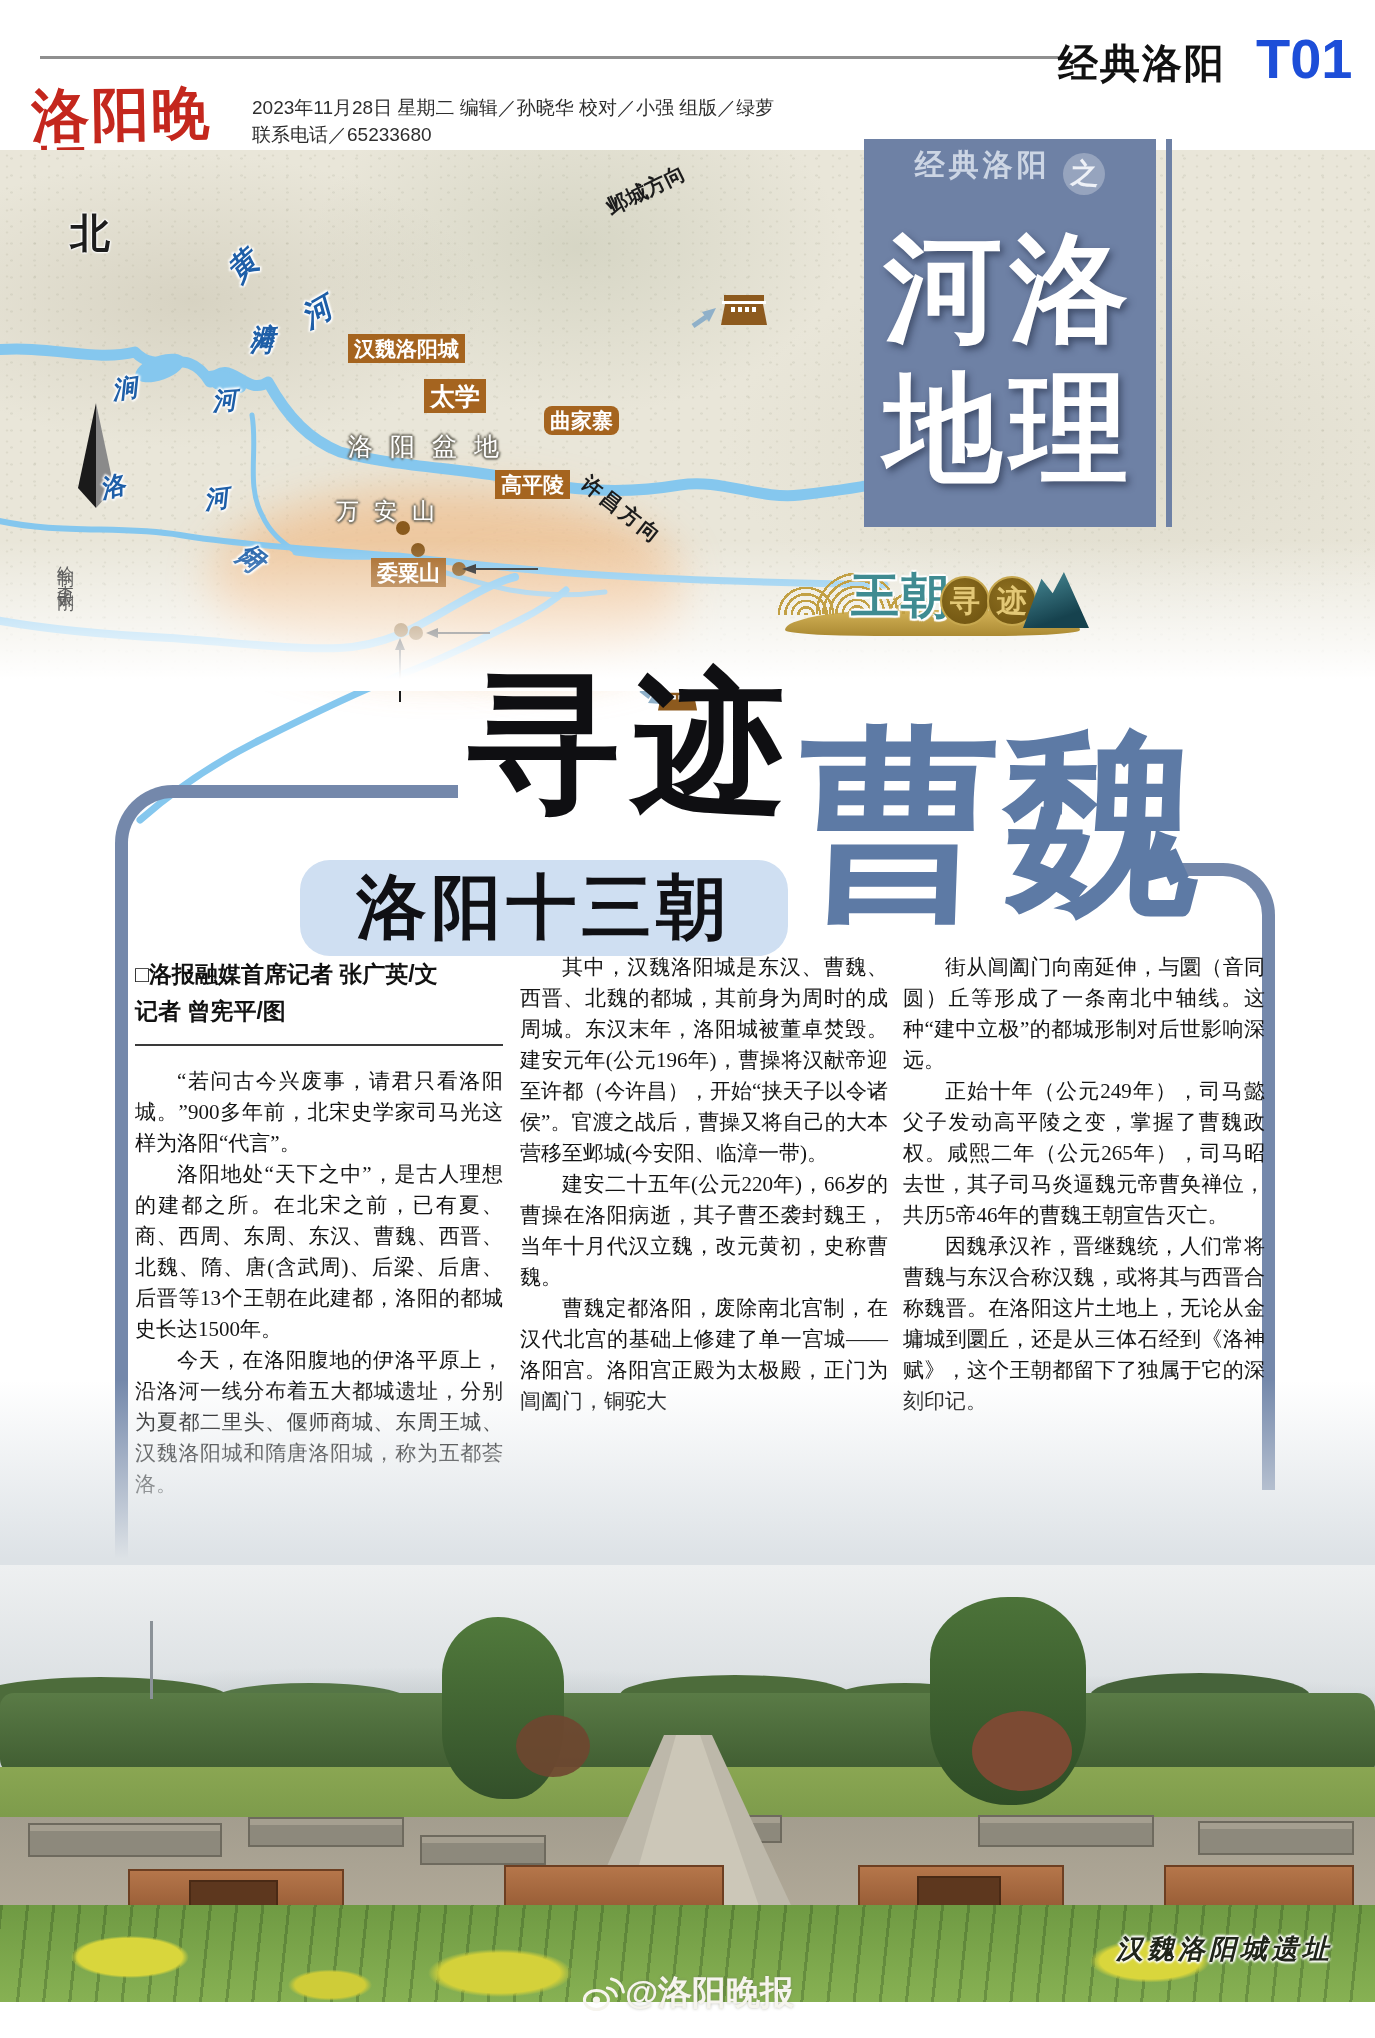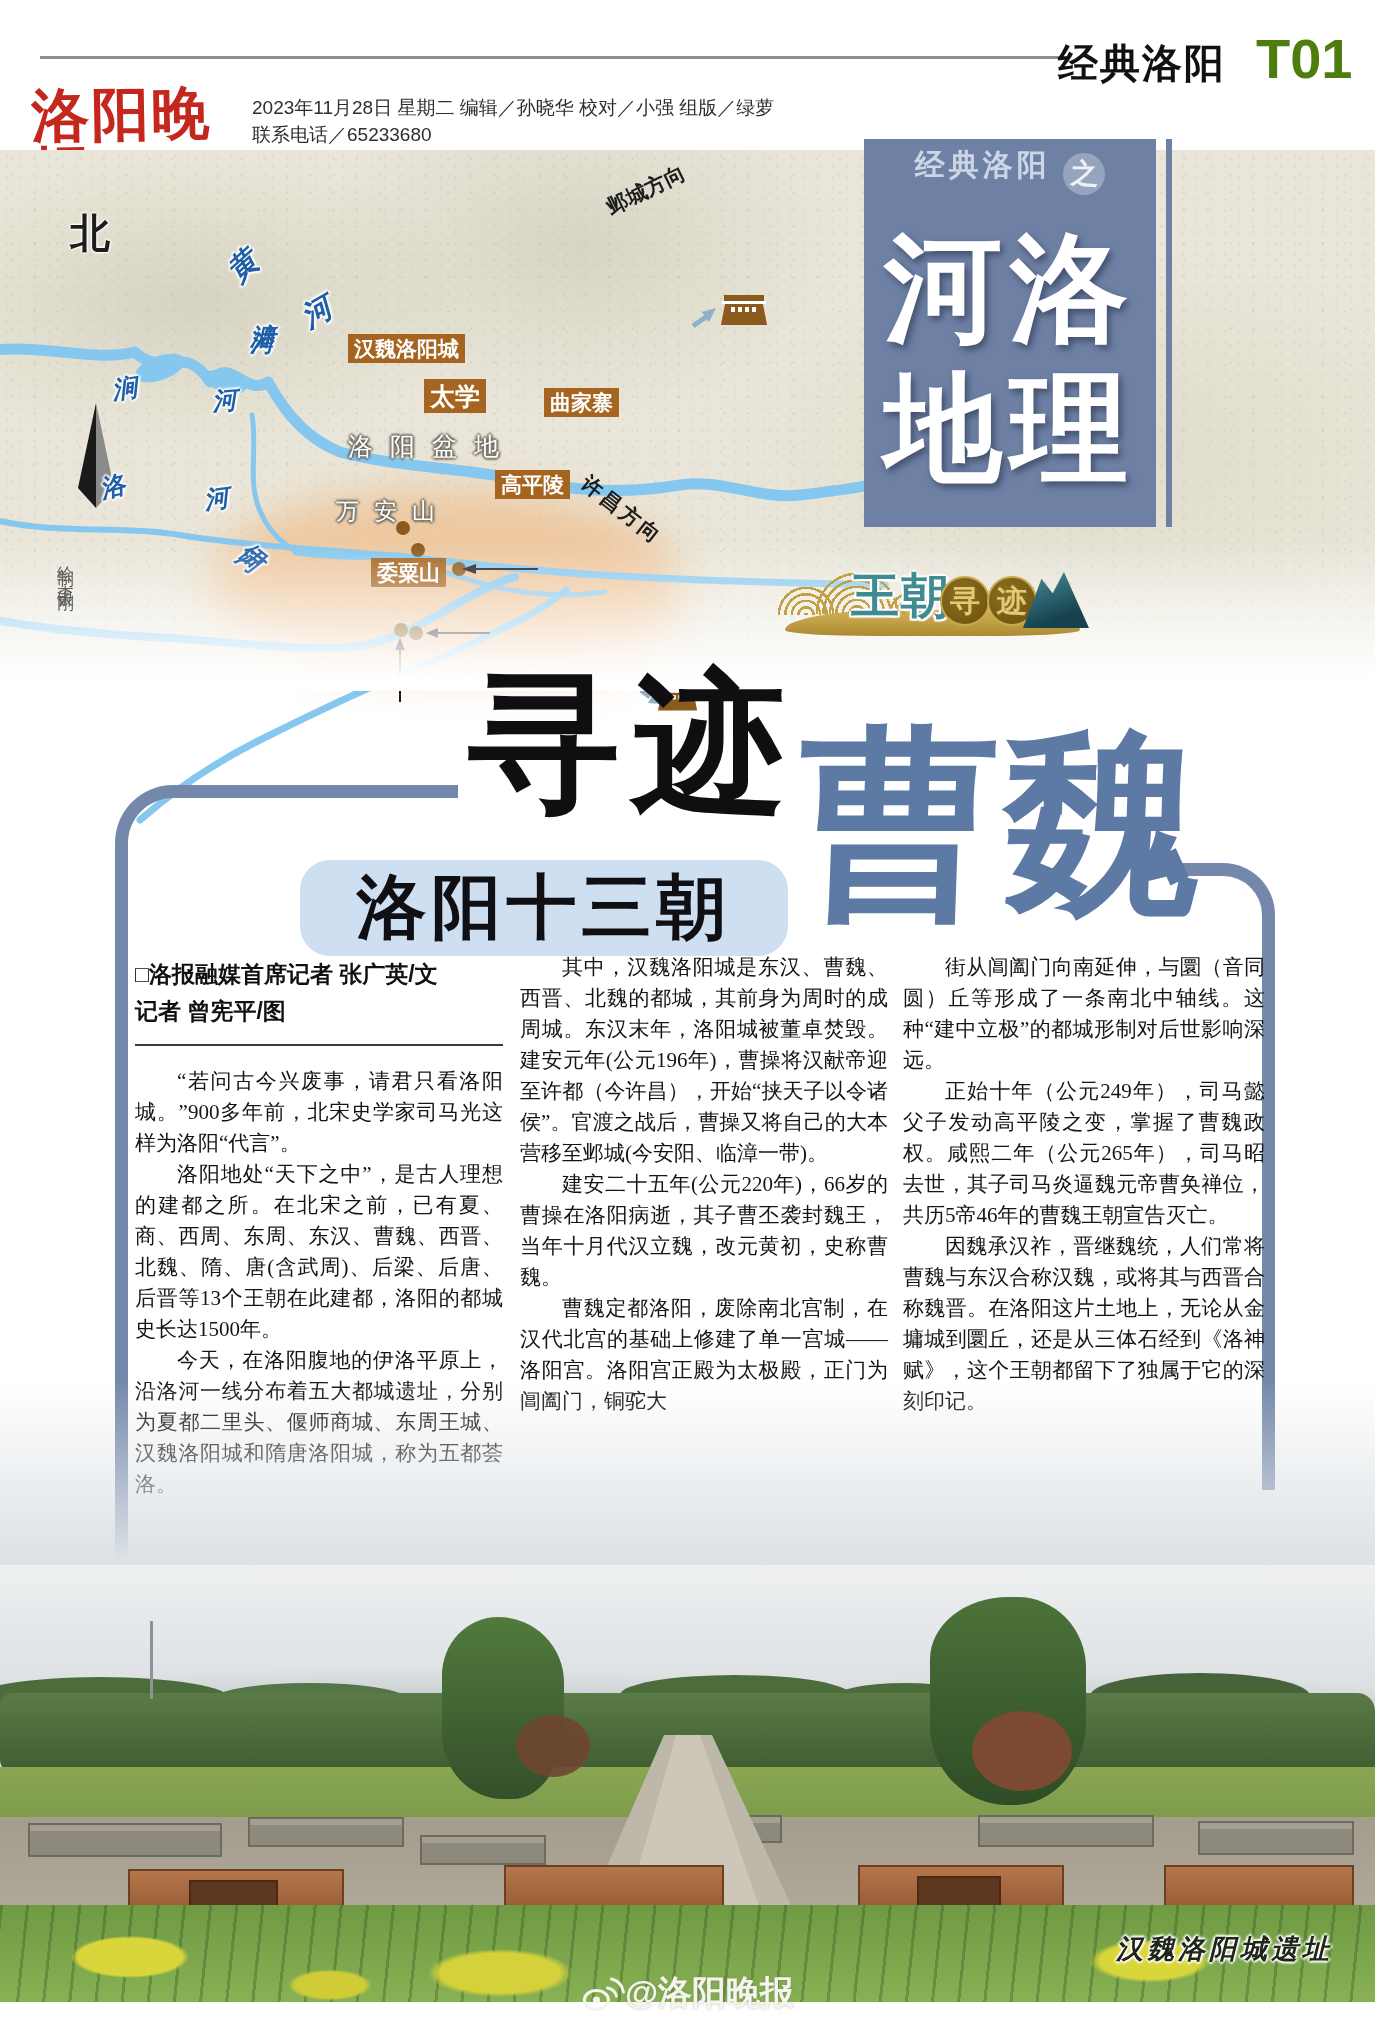--- a/index.html
+++ b/index.html
@@ -8,21 +8,21 @@
 
   
   .top-rule{position:absolute;left:40px;top:56px;width:1030px;height:3px;background:#8f8f8f;}
   .masthead{position:absolute;left:32px;top:86px;width:210px;font-size:58px;font-weight:900;
     color:#c4271d;letter-spacing:2px;line-height:1;transform:rotate(-1deg);}
   .hdr-info{position:absolute;left:252px;top:94px;width:560px;font-family:"Liberation Sans",sans-serif;
     font-size:19px;color:#2e2e2e;line-height:27px;}
   .section-title{position:absolute;left:1058px;top:36px;font-family:"Liberation Sans",sans-serif;
     font-size:40px;font-weight:700;color:#111;letter-spacing:2px;}
   .page-no{position:absolute;left:1256px;top:26px;font-family:"Liberation Sans",sans-serif;
-    font-size:56px;font-weight:700;color:#4d7c0f;}
+    font-size:56px;font-weight:700;color:#1d4ed8;}
 
   
   .map{position:absolute;left:0;top:150px;width:1375px;height:540px;
     background-color:#e9e6d9;
     background-image:
       radial-gradient(420px 210px at 14% 28%, rgba(186,180,158,.38), rgba(186,180,158,0) 70%),
       radial-gradient(380px 240px at 42% 18%, rgba(171,176,150,.30), rgba(171,176,150,0) 70%),
       radial-gradient(500px 260px at 80% 55%, rgba(210,206,188,.45), rgba(210,206,188,0) 75%),
       radial-gradient(rgba(150,145,122,.16) 1px, rgba(0,0,0,0) 1.6px),
       radial-gradient(rgba(120,128,104,.12) 1px, rgba(0,0,0,0) 2px);
@@ -247,21 +247,21 @@
     <div class="maplbl riverlbl r-huang2" style="top:142px;">河</div>
     <div class="maplbl riverlbl r-chan" style="top:154px;">瀍河</div>
     <div class="maplbl riverlbl r-jian1" style="top:222px;">涧</div>
     <div class="maplbl riverlbl r-jian2" style="top:234px;">河</div>
     <div class="maplbl riverlbl r-luo1" style="top:320px;">洛</div>
     <div class="maplbl riverlbl r-luo2" style="top:332px;">河</div>
     <div class="maplbl riverlbl r-yi" style="top:380px;">伊河</div>
 
     <div class="maplbl brown" style="left:348px;top:184px;">汉魏洛阳城</div>
     <div class="maplbl brown" style="left:424px;top:229px;font-size:25px;">太学</div>
-    <div class="maplbl brown" style="left:544px;top:238px;">曲家寨</div>
+    <div class="maplbl brown" style="left:544px;top:256px;border-radius:8px;">曲家寨</div>
     <div class="maplbl brown" style="left:495px;top:320px;">高平陵</div>
     <div class="maplbl brown" style="left:371px;top:408px;">委粟山</div>
 
     <div class="maplbl outlined" style="left:348px;top:280px;font-size:25px;letter-spacing:17px;">洛阳盆地</div>
     <div class="maplbl outlined" style="left:336px;top:346px;font-size:23px;letter-spacing:15px;">万安山</div>
 
     <div class="maplbl dirlbl" style="left:604px;top:26px;transform:rotate(-26deg);">邺城方向</div>
     <div class="maplbl dirlbl" style="left:574px;top:346px;transform:rotate(38deg);letter-spacing:3px;">许昌方向</div>
   </div>
 

